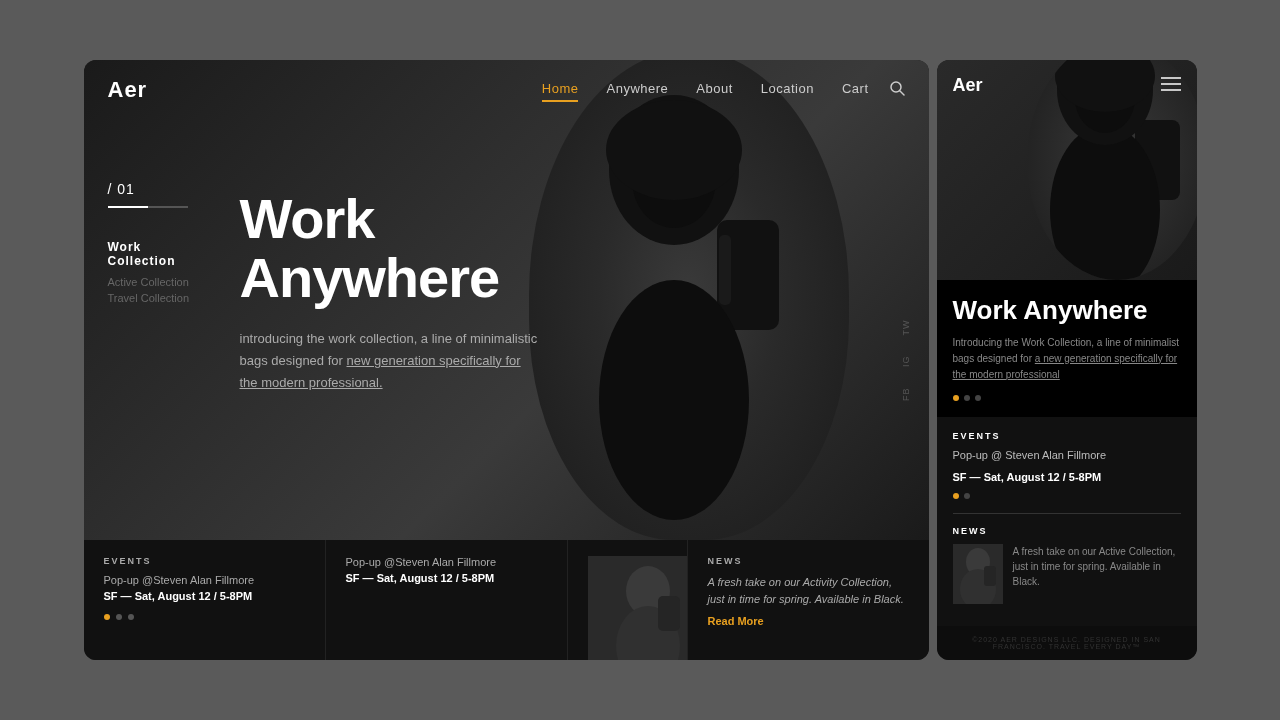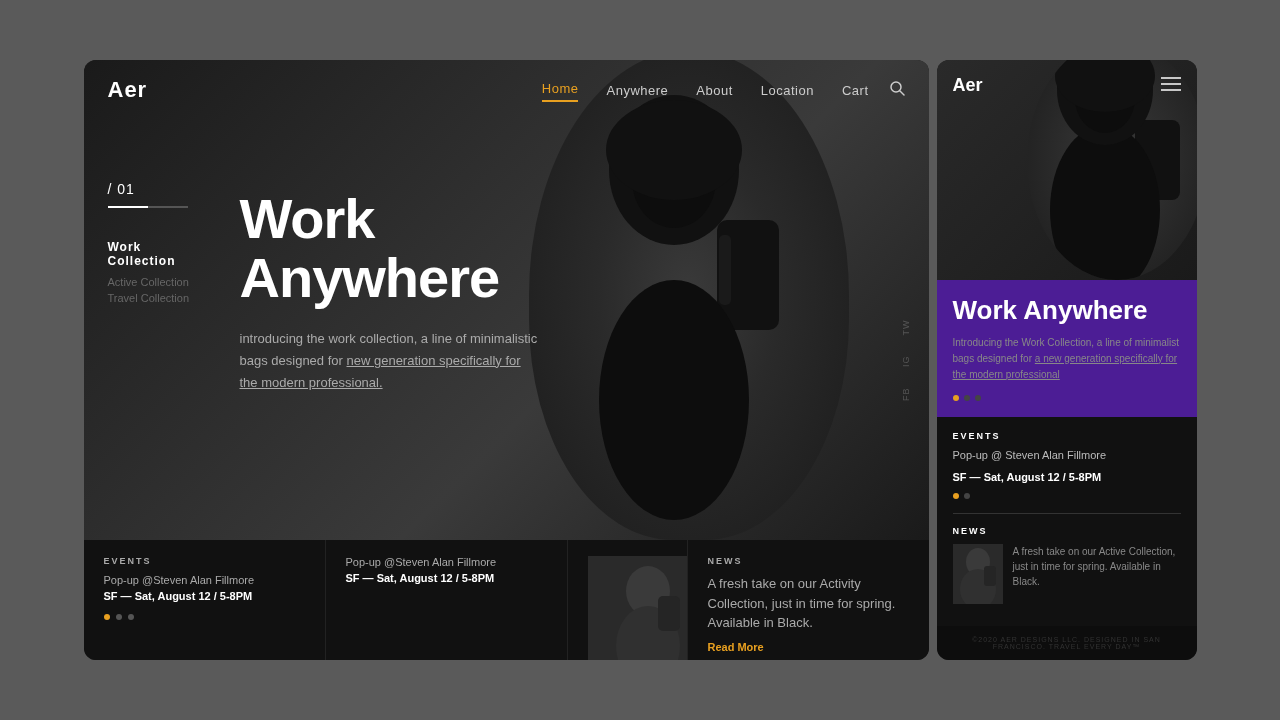--- a/index.html
+++ b/index.html
@@ -75,21 +75,20 @@
     .nav-logo {
       color: #fff;
       font-size: 22px;
       font-weight: 700;
       letter-spacing: 1px;
       margin-right: auto;
     }
 
     .nav-links {
       display: flex;
-      align-items: center;
       gap: 28px;
       list-style: none;
     }
 
     .nav-links li a {
       color: #ccc;
       text-decoration: none;
       font-size: 13px;
       letter-spacing: 0.5px;
     }
@@ -293,22 +292,23 @@
       border-radius: 50%;
       background: #555;
     }
 
     .dot.active {
       background: #e8a020;
     }
 
     .news-text {
       color: #aaa;
-      font-size: 13px;
+      font-size: 11px;
       line-height: 1.5;
+      font-style: italic;
     }
 
     .read-more {
       color: #e8a020;
       font-size: 11px;
       font-weight: 600;
       margin-top: 8px;
       display: block;
       cursor: pointer;
     }
@@ -360,21 +360,21 @@
 
     .mobile-menu {
       margin-left: auto;
       color: #fff;
       font-size: 18px;
       cursor: pointer;
     }
 
     .mobile-content {
       padding: 16px;
-      background: #4c1d95;
+      background: #000000;
     }
 
     .mobile-title {
       color: #fff;
       font-size: 26px;
       font-weight: 800;
       line-height: 1.1;
       margin-bottom: 10px;
     }
 

